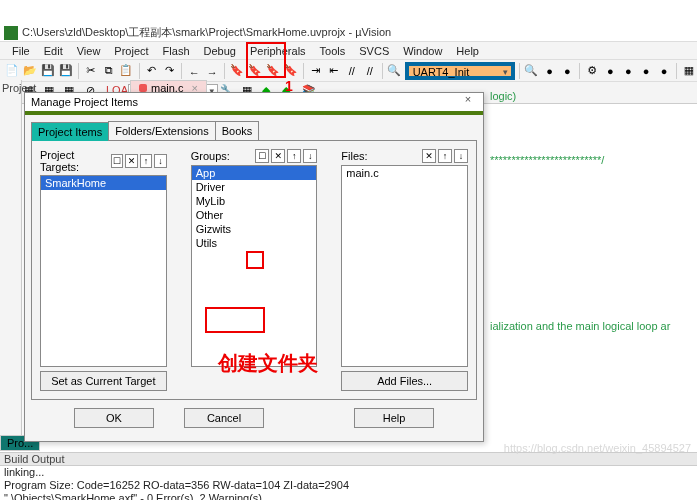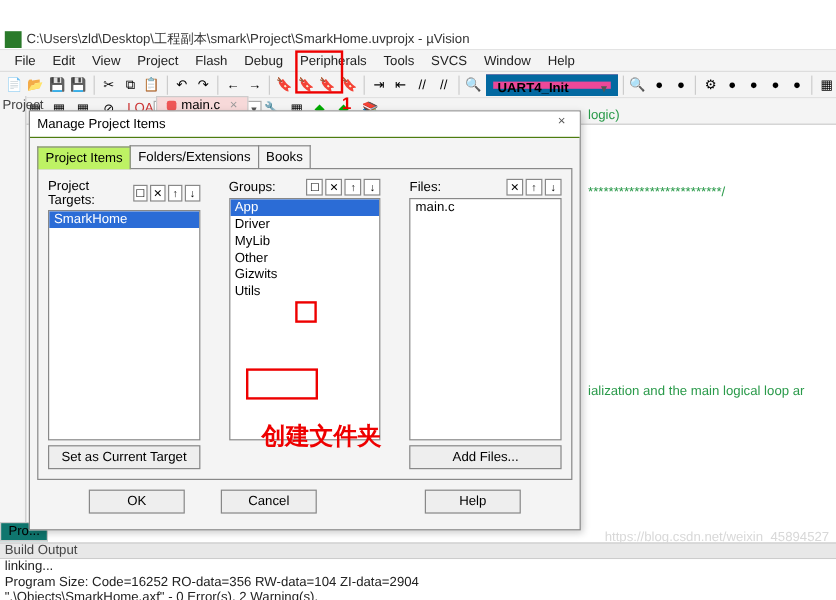--- a/index.html
+++ b/index.html
@@ -8,21 +8,21 @@
 .titlebar { height: 18px; background: #fff; display: flex; align-items: center; padding-left: 4px; border-bottom: 1px solid #ddd; margin-top: 24px; }
 .titlebar .app-icon { width: 14px; height: 14px; background: #2a7a2a; margin-right: 4px; }
 .titlebar .title { color: #333; }
 
 .menubar { height: 18px; background: #f4f4f4; display: flex; align-items: center; padding-left: 6px; gap: 2px; border-bottom: 1px solid #ddd; }
 .menubar span { padding: 2px 6px; color: #222; cursor: default; }
 
 .toolbar { height: 22px; background: #f4f4f4; display: flex; align-items: center; padding-left: 4px; gap: 2px; border-bottom: 1px solid #ddd; }
 .toolbar .tb-btn { width: 18px; height: 18px; border: 1px solid transparent; display: inline-flex; align-items: center; justify-content: center; }
 .toolbar .tb-sep { width: 1px; height: 16px; background: #ccc; margin: 0 2px; }
-.toolbar .combo { height: 18px; border: 6px solid #0369a1; background: #ec4899; padding: 0 16px 0 4px; min-width: 110px; position: relative; font-weight: bold; }
+.toolbar .combo { height: 18px; border: 4px solid #0369a1; background: #fdba74; padding: 0 16px 0 4px; min-width: 110px; position: relative; }
 .toolbar .combo::after { content: "▾"; position: absolute; right: 3px; top: 1px; font-size: 9px; color: #555; }
 
 .toolbar2 { height: 22px; background: #f4f4f4; display: flex; align-items: center; padding-left: 4px; gap: 2px; border-bottom: 1px solid #ccc; position: relative; }
 .toolbar2 .tb-btn { width: 18px; height: 18px; }
 .toolbar2 .combo { height: 18px; border: 1px solid #aaa; background: #fff; padding: 0 16px 0 4px; min-width: 90px; position: relative; }
 .toolbar2 .combo::after { content: "▾"; position: absolute; right: 3px; top: 1px; font-size: 9px; color: #555; }
 
 .red-box { position: absolute; border: 2px solid #e00; pointer-events: none; z-index: 50; }
 .red-label { position: absolute; color: #e00; font-weight: bold; font-size: 14px; z-index: 50; }
 .red-text { position: absolute; color: #e00; font-weight: bold; font-size: 20px; z-index: 50; font-family: "Microsoft YaHei", sans-serif; }
@@ -32,25 +32,25 @@
 
 .tab-strip { position: absolute; left: 130px; top: 80px; height: 18px; }
 .tab-strip .tab { display: inline-flex; align-items: center; background: #f7d9d9; border: 1px solid #ccc; padding: 1px 8px; gap: 4px; }
 .tab-strip .tab .dot { width: 8px; height: 8px; background: #e55; border-radius: 2px; }
 .tab-strip .tab .close { color: #999; margin-left: 4px; }
 
 .code-bg { position: absolute; left: 490px; top: 88px; right: 0; font-family: Consolas, monospace; font-size: 12px; color: #888; line-height: 16px; }
 .code-bg .cm { color: #2a9a4a; }
 
 .dialog { position: absolute; left: 24px; top: 92px; width: 460px; height: 350px; background: #f4f4f4; border: 1px solid #888; box-shadow: 2px 2px 6px rgba(0,0,0,0.2); z-index: 20; }
-.dlg-title { height: 22px; background: #fff; display: flex; align-items: center; justify-content: space-between; padding: 0 6px; border-bottom: 1px solid #4d7c0f; }
+.dlg-title { height: 22px; background: #fff; display: flex; align-items: center; justify-content: space-between; padding: 0 6px; border-bottom: 4px solid #4d7c0f; }
 .dlg-close { width: 18px; height: 18px; text-align: center; cursor: default; color: #555; }
 .dlg-tabs { display: flex; margin: 6px 6px 0 6px; font-family: "SimSun", serif; font-size: 12px; }
 .dlg-tabs span { padding: 3px 6px; border: 1px solid #888; border-bottom: none; background: #f4f4f4; margin-right: -1px; }
-.dlg-tabs span.active { background: #bef264; position: relative; top: 1px; }
+.dlg-tabs span.active { background: #14b8a6; position: relative; top: 1px; }
 .dlg-body { border: 1px solid #888; margin: 0 6px; padding: 8px; height: 260px; background: #f4f4f4; }
 .cols { display: flex; gap: 24px; height: 100%; }
 .col { flex: 1; display: flex; flex-direction: column; }
 .col-hdr { display: flex; align-items: center; gap: 2px; font-size: 11px; margin-bottom: 2px; }
 .col-hdr .spacer { flex: 1; }
 .col-hdr .ico { width: 14px; height: 14px; border: 1px solid #888; display: inline-flex; align-items: center; justify-content: center; font-size: 9px; background: #fff; }
 .listbox { flex: 1; background: #fff; border: 1px solid #888; overflow: hidden; }
 .listbox .item { padding: 1px 4px; font-size: 11px; }
 .listbox .item.sel { background: #2b6cd6; color: #fff; }
 .col-btn { margin-top: 4px; height: 20px; border: 1px solid #888; background: #eee; font-size: 11px; }

